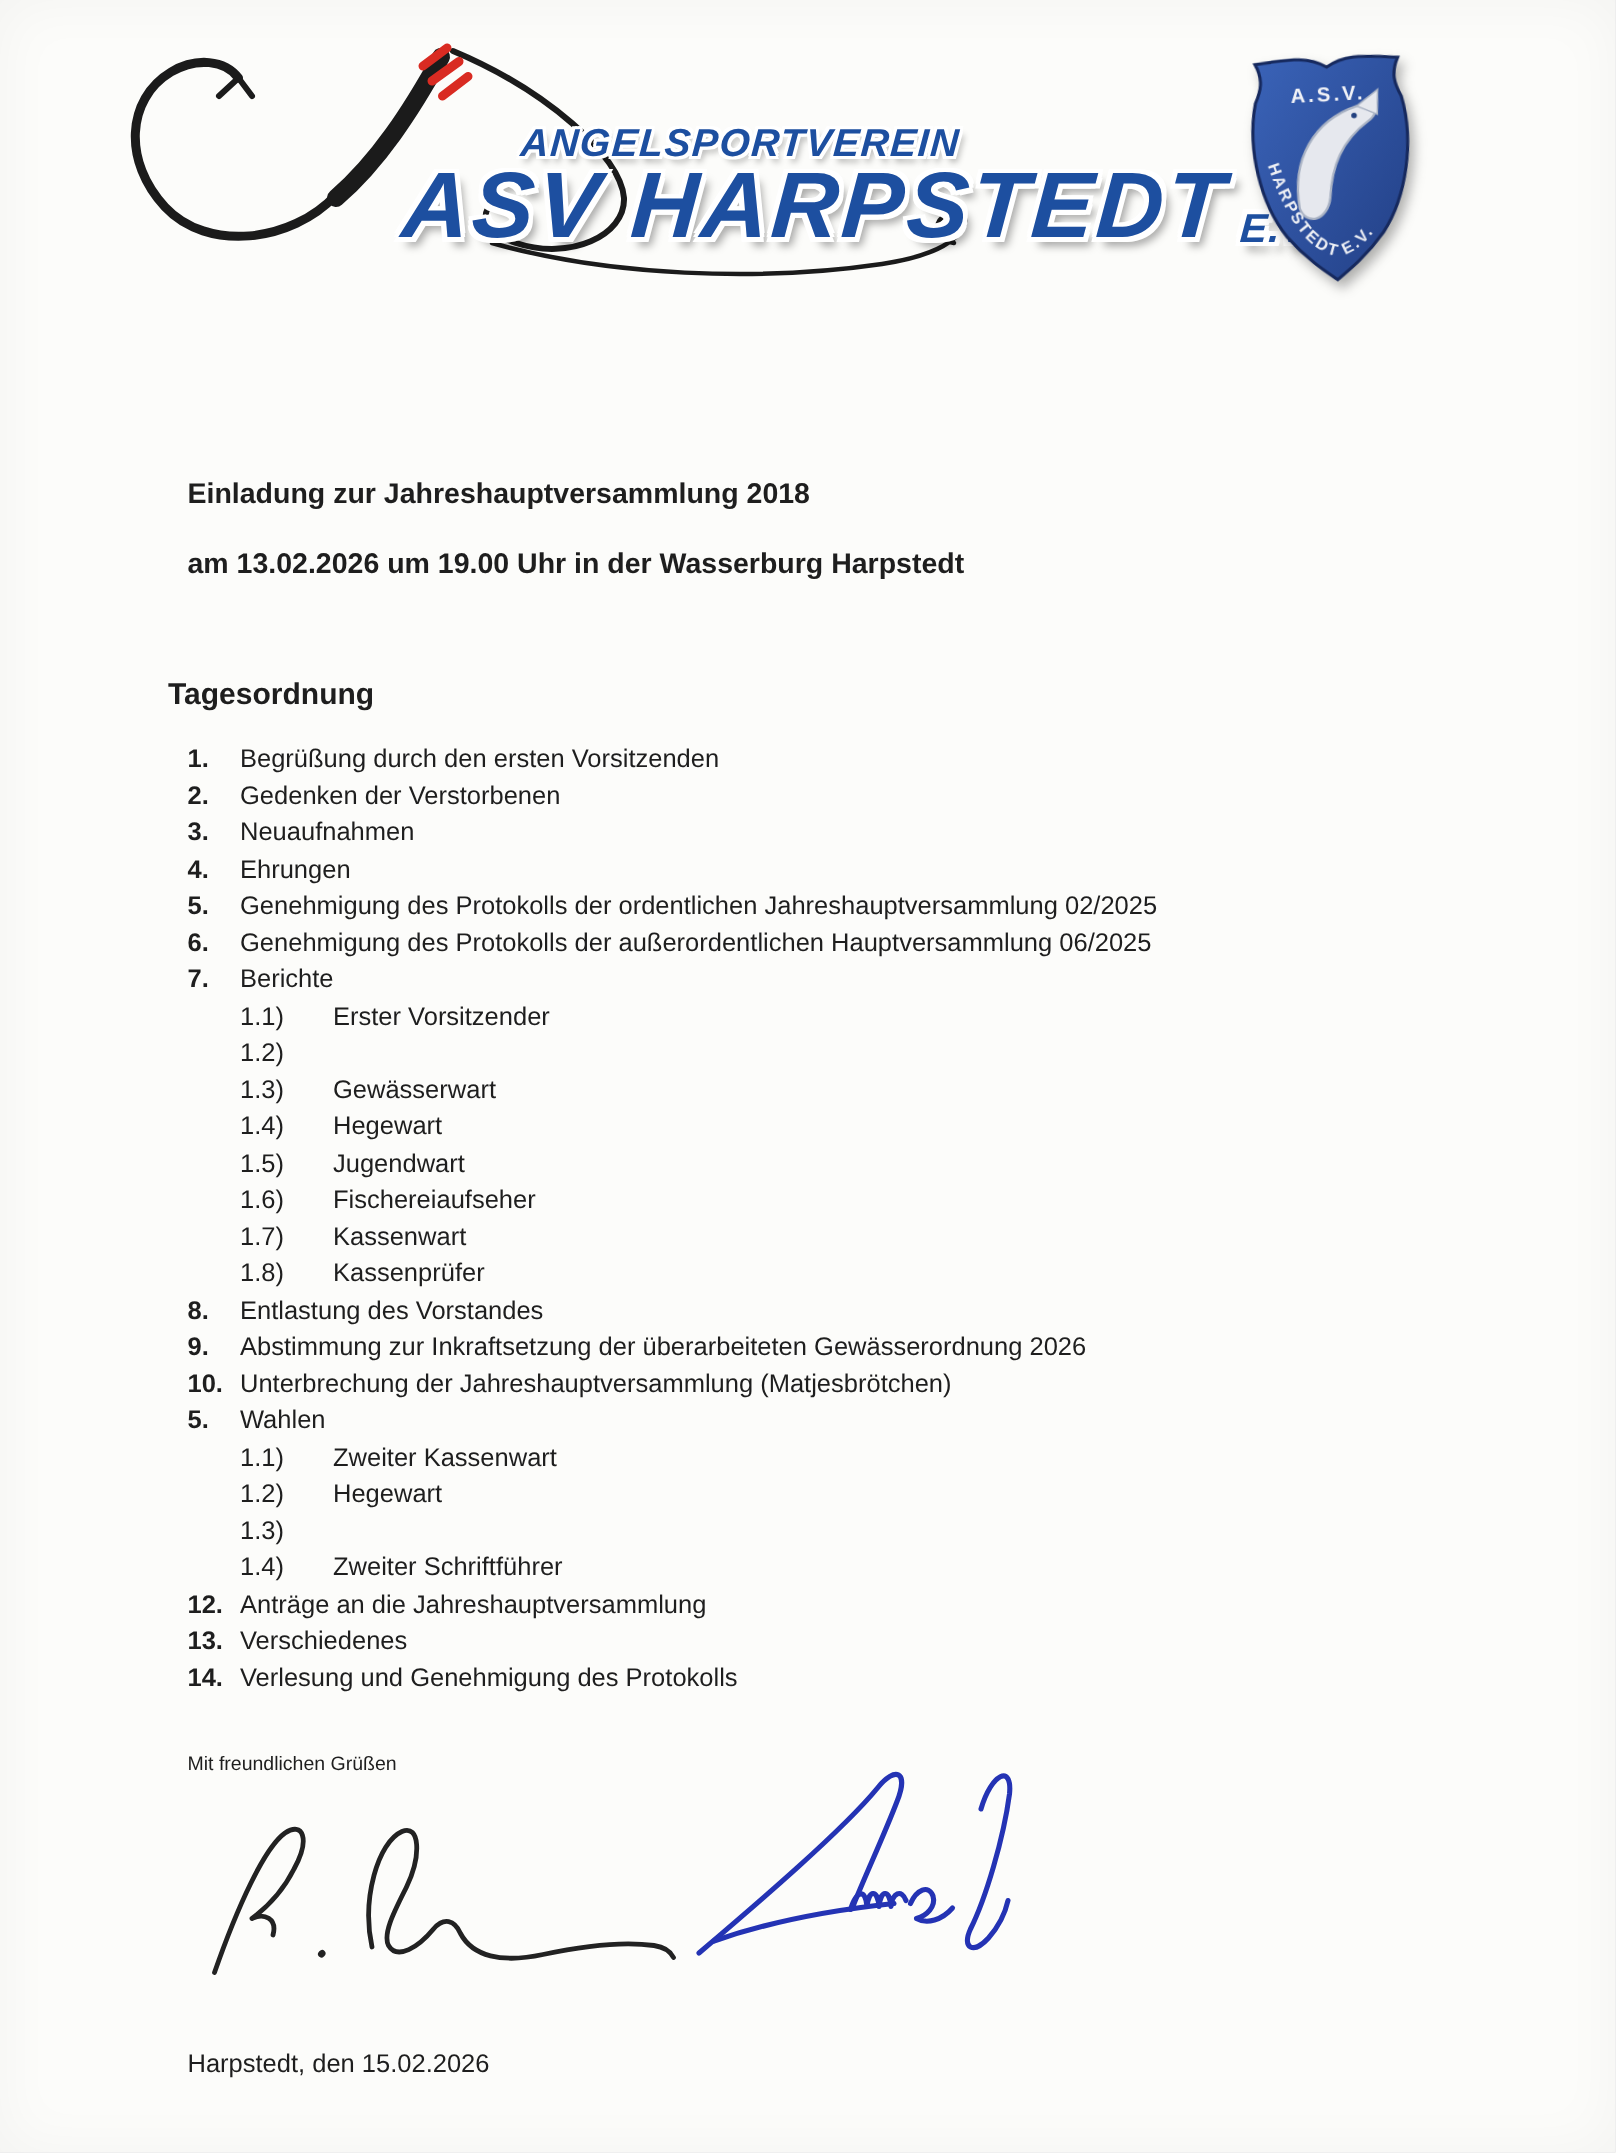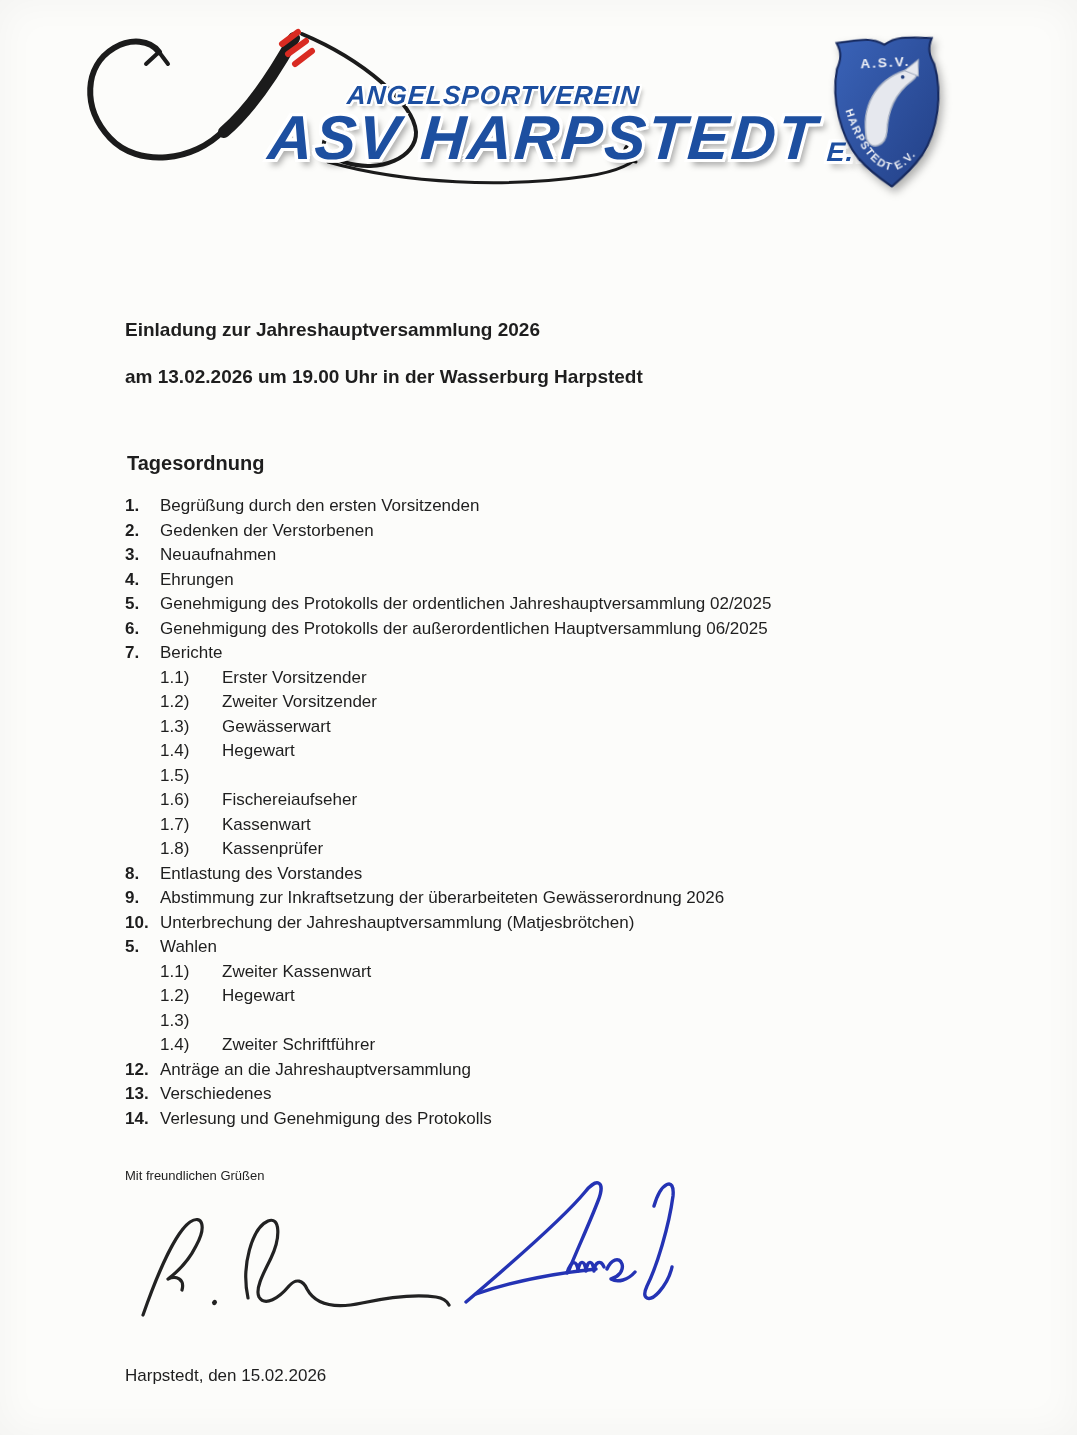--- a/index.html
+++ b/index.html
@@ -28,21 +28,21 @@
                  5px 6px 6px rgba(0,0,0,0.35);
     margin-top:-4px; margin-left:-74px;
   }
   .brand-main { font-size:62px; letter-spacing:2px; }
   .brand-suffix { font-size:27px; margin-left:10px; margin-bottom:3px; letter-spacing:1px; }
   .shield-svg { position:absolute; left:830px; top:34px; width:116px; height:158px;
     transform:rotate(-3deg); filter:drop-shadow(3px 5px 4px rgba(0,0,0,0.30)); }
   
   .title1 { position:absolute; left:125px; top:319px; font-size:19px; font-weight:bold; }
   .title2 { position:absolute; left:125px; top:366px; font-size:19px; font-weight:bold; }
-  .agenda-heading { position:absolute; left:127px; top:452px; font-size:20px; font-weight:bold;text-align:center; }
+  .agenda-heading { position:absolute; left:112px; top:452px; font-size:20px; font-weight:bold;text-align:center; }
   .agenda { position:absolute; left:125px; top:494px; width:840px; }
   .row { display:flex; font-size:17px; line-height:24.5px; }
   .row .marker { flex:0 0 35px; font-weight:bold; }
   .row.sub { padding-left:35px; }
   .row.sub .marker { flex:0 0 62px; font-weight:normal; }
   .row .txt { flex:1; }
   .closing { position:absolute; left:125px; top:1168px; font-size:13px; }
   .sig-black { position:absolute; left:128px; top:1210px; width:330px; height:115px; }
   .sig-blue  { position:absolute; left:458px; top:1172px; width:255px; height:155px; }
   .place-date { position:absolute; left:125px; top:1322px; font-size:17px;margin-top:44px; }
@@ -94,21 +94,21 @@
     <g>
       <path d="M 34,100 C 30,68 46,44 74,36 C 85,33 90,40 81,46 C 63,58 56,74 54,94 C 52,108 38,112 34,100 Z" fill="#e6e8ee" stroke="#aab3c4" stroke-width="1.5"></path>
       <path d="M 74,36 L 88,26 L 87,42 Z" fill="#e6e8ee" stroke="#aab3c4" stroke-width="1"></path>
       <circle cx="72" cy="42" r="1.8" fill="#22407f"></circle>
     </g>
     <text font-size="10.5" font-weight="bold" fill="#eef0f5" letter-spacing="1.5" font-family="Liberation Sans, sans-serif">
       <textPath href="#arcB" startOffset="2%">HARPSTEDT E.V.</textPath>
     </text>
   </svg>
 
-  <div class="title1">Einladung zur Jahreshauptversammlung 2026</div>
+  <div class="title1">Einladung zur Jahreshauptversammlung 2018</div>
   <div class="title2">am 13.02.2026 um 19.00 Uhr in der Wasserburg Harpstedt</div>
   <div class="agenda-heading">Tagesordnung</div>
 
   <div class="agenda">
     <div class="row">
         <span class="marker">1.</span>
         <span class="txt">Begrüßung durch den ersten Vorsitzenden</span>
       </div>
     <div class="row">
         <span class="marker">2.</span>
@@ -133,32 +133,32 @@
     <div class="row">
         <span class="marker">7.</span>
         <span class="txt">Berichte</span>
       </div>
     <div class="row sub">
         <span class="marker">1.1)</span>
         <span class="txt">Erster Vorsitzender</span>
       </div>
     <div class="row sub">
         <span class="marker">1.2)</span>
-        <span class="txt">Zweiter Vorsitzender</span>
       </div>
     <div class="row sub">
         <span class="marker">1.3)</span>
         <span class="txt">Gewässerwart</span>
       </div>
     <div class="row sub">
         <span class="marker">1.4)</span>
         <span class="txt">Hegewart</span>
       </div>
     <div class="row sub">
         <span class="marker">1.5)</span>
+        <span class="txt">Jugendwart</span>
       </div>
     <div class="row sub">
         <span class="marker">1.6)</span>
         <span class="txt">Fischereiaufseher</span>
       </div>
     <div class="row sub">
         <span class="marker">1.7)</span>
         <span class="txt">Kassenwart</span>
       </div>
     <div class="row sub">

